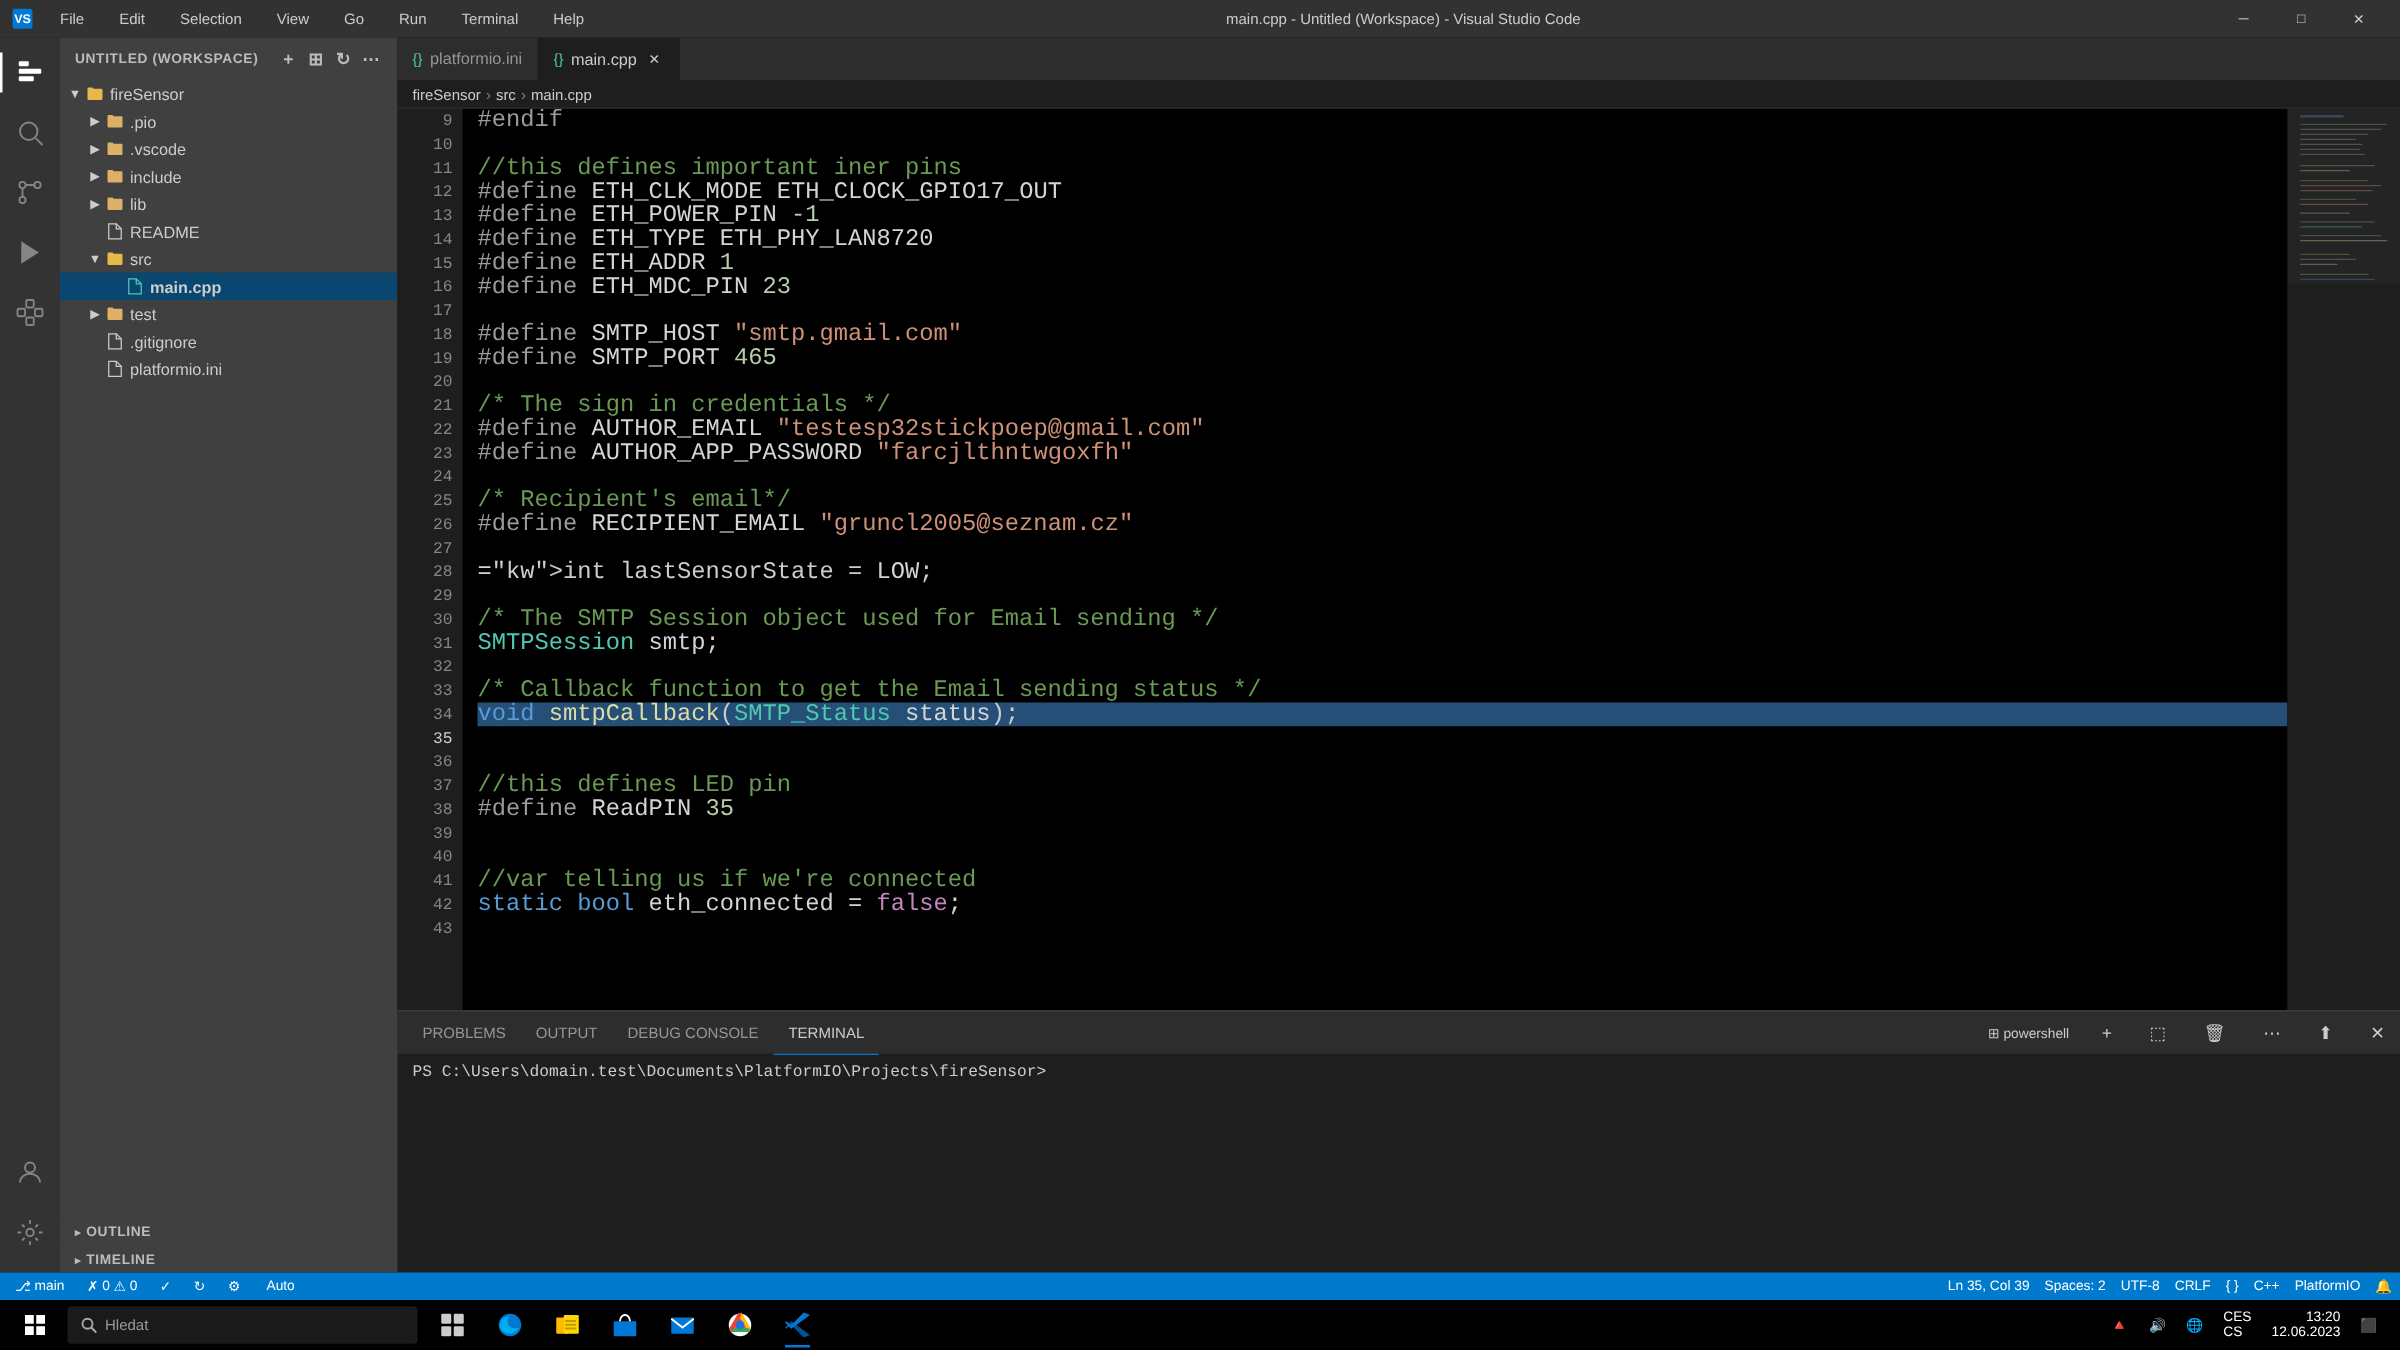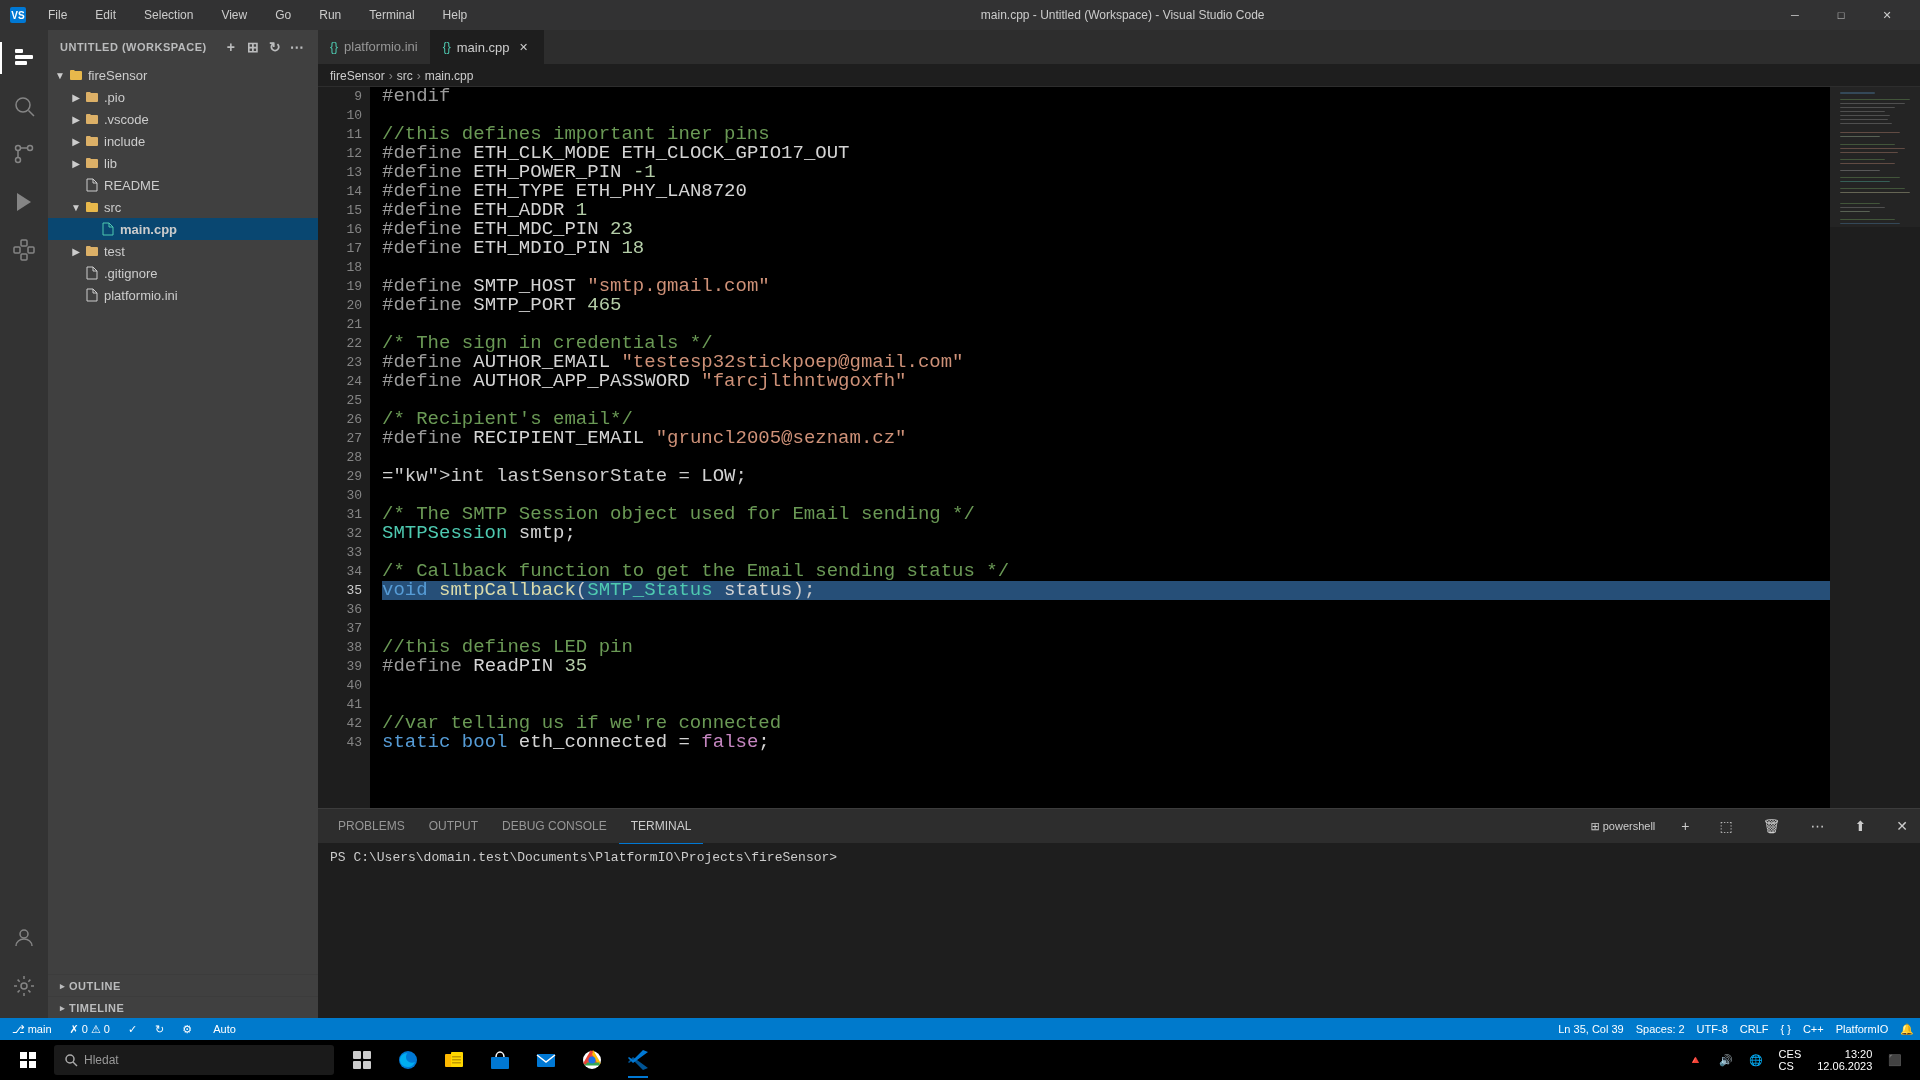--- a/index.html
+++ b/index.html
@@ -753,21 +753,20 @@
         </div>
       <div id="code-area">
           <div class="code-line"><span class="macro">#endif</span></div>
           <div class="code-line">&nbsp;</div>
           <div class="code-line"><span class="comment">//this defines important iner pins</span></div>
           <div class="code-line"><span class="macro">#define</span> <span class="plain">ETH_CLK_MODE</span> <span class="plain">ETH_CLOCK_GPIO17_OUT</span></div>
           <div class="code-line"><span class="macro">#define</span> <span class="plain">ETH_POWER_PIN</span> <span class="num">-1</span></div>
           <div class="code-line"><span class="macro">#define</span> <span class="plain">ETH_TYPE</span> <span class="plain">ETH_PHY_LAN8720</span></div>
           <div class="code-line"><span class="macro">#define</span> <span class="plain">ETH_ADDR</span> <span class="num">1</span></div>
           <div class="code-line"><span class="macro">#define</span> <span class="plain">ETH_MDC_PIN</span> <span class="num">23</span></div>
-          <div class="code-line"><span class="macro">#define</span> <span class="plain">ETH_MDIO_PIN</span> <span class="num">18</span></div>
           <div class="code-line">&nbsp;</div>
           <div class="code-line"><span class="macro">#define</span> <span class="plain">SMTP_HOST</span> <span class="str">"smtp.gmail.com"</span></div>
           <div class="code-line"><span class="macro">#define</span> <span class="plain">SMTP_PORT</span> <span class="num">465</span></div>
           <div class="code-line">&nbsp;</div>
           <div class="code-line"><span class="comment">/* The sign in credentials */</span></div>
           <div class="code-line"><span class="macro">#define</span> <span class="plain">AUTHOR_EMAIL</span> <span class="str">"testesp32stickpoep@gmail.com"</span></div>
           <div class="code-line"><span class="macro">#define</span> <span class="plain">AUTHOR_APP_PASSWORD</span> <span class="str">"farcjlthntwgoxfh"</span></div>
           <div class="code-line">&nbsp;</div>
           <div class="code-line"><span class="comment">/* Recipient's email*/</span></div>
           <div class="code-line"><span class="macro">#define</span> <span class="plain">RECIPIENT_EMAIL</span> <span class="str">"gruncl2005@seznam.cz"</span></div>

